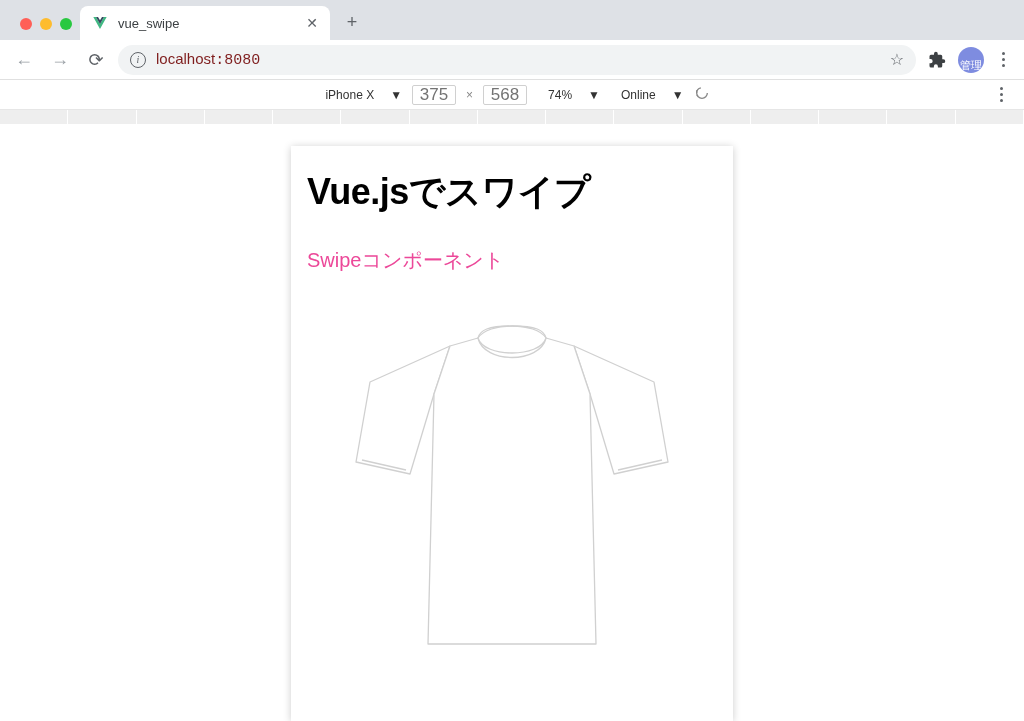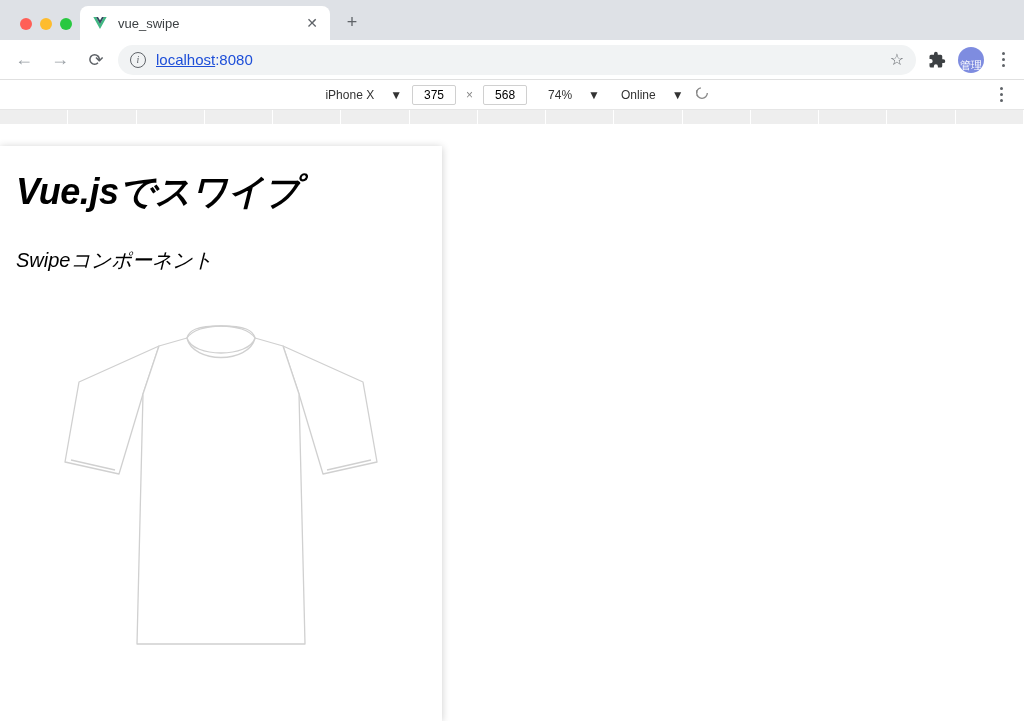--- a/index.html
+++ b/index.html
@@ -17,45 +17,45 @@
   .tab .favicon { width: 16px; height: 16px; display: flex; align-items: center; justify-content: center; }
   .tab-title { font-size: 13px; color: #3c4043; flex: 1; }
   .tab-close { font-size: 14px; color: #5f6368; cursor: pointer; }
   .new-tab { margin-left: 10px; margin-bottom: 6px; color: #5f6368; font-size: 18px; cursor: pointer; width: 24px; height: 24px; display: flex; align-items: center; justify-content: center; }
 
   .addr-row { display: flex; align-items: center; height: 40px; background: #fff; padding: 0 10px; gap: 8px; border-bottom: 1px solid #e0e0e0; }
   .nav-btn { width: 28px; height: 28px; display: flex; align-items: center; justify-content: center; color: #9aa0a6; font-size: 18px; cursor: pointer; border-radius: 50%; }
   .nav-btn.enabled { color: #5f6368; }
   .omnibox { flex: 1; display: flex; align-items: center; height: 30px; background: #f1f3f4; border-radius: 15px; padding: 0 12px; gap: 10px; font-size: 15px; color: #202124; }
   .omnibox .site-info { width: 16px; height: 16px; border: 1.5px solid #5f6368; border-radius: 50%; display: flex; align-items: center; justify-content: center; font-size: 10px; color: #5f6368; font-family: Georgia, serif; font-style: italic; }
-  .omnibox .url .host { color: #1d4ed8; text-decoration: underline; }
-  .omnibox .url .port { color: #1d4ed8; }
+  .omnibox .url .host { color: #7f1d1d; }
+  .omnibox .url .port { color: #7f1d1d; font-family: Liberation Mono, monospace; }
   .omnibox .star { margin-left: auto; color: #5f6368; font-size: 16px; }
   .ext-icon { width: 26px; height: 26px; display: flex; align-items: center; justify-content: center; color: #3c4043; font-size: 16px; }
   .profile-badge { width: 26px; height: 26px; border-radius: 50%; background: #7e8ce0; color: #fff; display: flex; align-items: flex-end; justify-content: center; font-size: 11px; }
   .kebab { width: 22px; display: flex; flex-direction: column; align-items: center; gap: 3px; }
   .kebab span { width: 3px; height: 3px; background: #5f6368; border-radius: 50%; }
 
   
   .device-bar { display: flex; align-items: center; justify-content: center; height: 30px; background: #fff; border-bottom: 1px solid #e6e6e6; font-size: 12px; color: #333; gap: 10px; position: relative; }
   .device-select { display: flex; align-items: center; gap: 16px; cursor: pointer; padding-left: 11px; }
-  .dim-box { width: 44px; height: 20px; border: 1px solid #d0d0d0; background: #fff; color: #000000; font-size: 12px; text-align: center; line-height: 18px; border-radius: 2px; }
+  .dim-box { width: 44px; height: 20px; border: 1px solid #d0d0d0; background: #fff; color: #737373; font-size: 17px; text-align: center; line-height: 18px; border-radius: 2px; }
   .dim-x { color: #888; }
   .device-bar .kebab { position: absolute; right: 12px; }
 
   
   .ruler-row { height: 18px; background: #fff; display: flex; }
   .ruler-inner { width: 100%; display: flex; }
   .ruler-cell { flex: 1; background: #eee; border-right: 1px solid #fff; height: 14px; }
 
   
-  .viewport-area { background: #fff; height: calc(721px - 40px - 40px - 30px - 18px); display: flex; padding-top: 18px; font-style: italic; }
+  .viewport-area { background: #fff; height: calc(721px - 40px - 40px - 30px - 18px); display: flex; justify-content: center; padding-top: 18px; }
   .device-frame { width: 442px; background: #fff; box-shadow: 0 1px 8px rgba(0,0,0,0.20); padding: 22px 16px 0 16px; }
   .page-h1 { font-size: 36px; font-weight: 800; letter-spacing: -0.5px; color: #000; margin-bottom: 30px; }
-  .page-sub { font-size: 20px; color: #000000; margin-bottom: 50px; }
+  .page-sub { font-size: 20px; color: #ec4899; margin-bottom: 50px; }
   .product { width: 100%; display: flex; justify-content: center; }
 
   
   .tshirt { width: 360px; height: 330px; }
 </style>
 </head>
 <body>
 
 <div class="browser-chrome">
   <div class="tab-strip">

